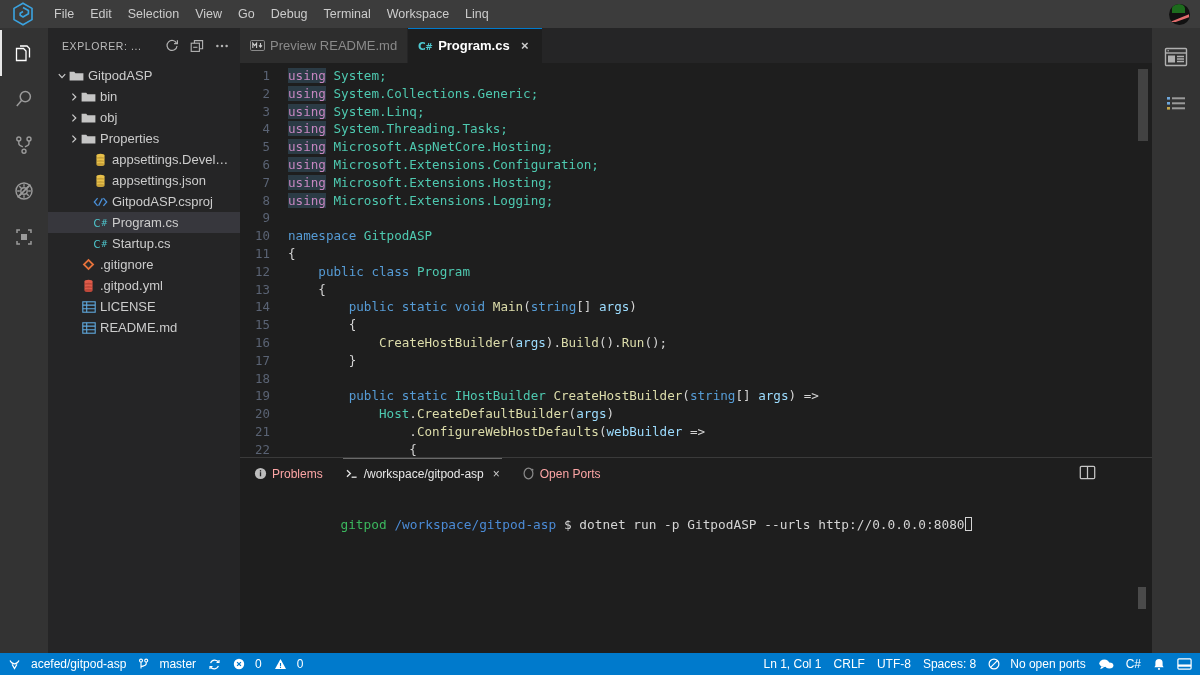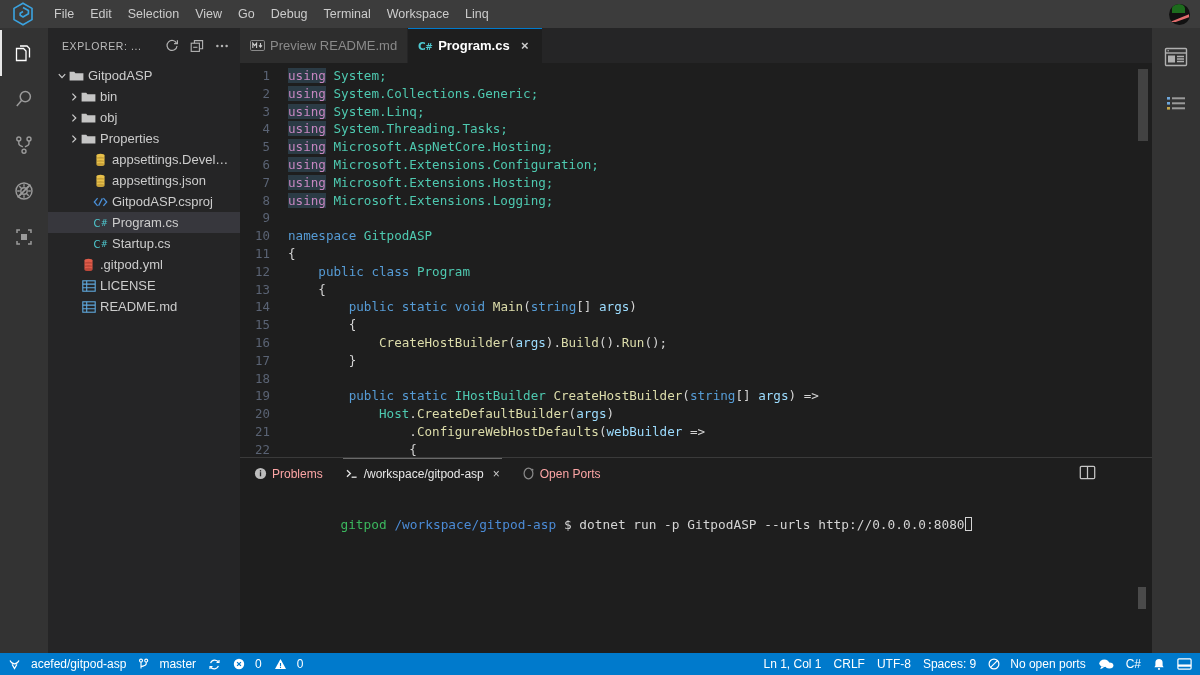--- a/index.html
+++ b/index.html
@@ -357,20 +357,30 @@
               <svg width="16" height="13" viewBox="0 0 16 13">
                 <text x="0.5" y="10.5" font-family="DejaVu Sans, sans-serif" font-size="10" fill="#4ec9d0">C</text>
                 <text x="7.8" y="10" font-family="DejaVu Sans, sans-serif" font-size="8.5" fill="#4ec9d0">#</text>
               </svg>
             </span>
             <span class="lbl">Startup.cs</span>
           </div>
           <div class="row ind1">
             <span class="twisty"></span>
             <span class="fic">
+              <svg width="13" height="13" viewBox="0 0 13 13">
+                <path d="M6.5 0.7 12.3 6.5 6.5 12.3 0.7 6.5z" fill="#e8733b"></path>
+                <path d="M6.5 3.2 9.8 6.5 6.5 9.8 3.2 6.5z" fill="#2b2b2b"></path>
+              </svg>
+            </span>
+            <span class="lbl">.gitignore</span>
+          </div>
+          <div class="row ind1">
+            <span class="twisty"></span>
+            <span class="fic">
               <svg width="13" height="14" viewBox="0 0 13 14">
                 <ellipse cx="6.5" cy="2.4" rx="4" ry="1.7" fill="#e05c4a"></ellipse>
                 <rect x="2.5" y="2.4" width="8" height="3" fill="#e05c4a"></rect>
                 <ellipse cx="6.5" cy="5.4" rx="4" ry="1.7" fill="#bd483a"></ellipse>
                 <rect x="2.5" y="5.6" width="8" height="3" fill="#e05c4a"></rect>
                 <ellipse cx="6.5" cy="8.6" rx="4" ry="1.7" fill="#bd483a"></ellipse>
                 <rect x="2.5" y="8.8" width="8" height="2.6" fill="#e05c4a"></rect>
                 <ellipse cx="6.5" cy="11.4" rx="4" ry="1.7" fill="#bd483a"></ellipse>
               </svg>
             </span>
@@ -551,21 +561,21 @@
             <rect x="5.95" y="8.9" width="1.1" height="1.1" fill="#007acc"></rect>
           </svg>
         </span>
         <span>0</span>
       </div>
     </div>
     <div class="sright">
       <div class="sitem">Ln 1, Col 1</div>
       <div class="sitem">CRLF</div>
       <div class="sitem">UTF-8</div>
-      <div class="sitem">Spaces: 9</div>
+      <div class="sitem">Spaces: 8</div>
       <div class="sitem">
         <span>
           <svg width="12" height="12" viewBox="0 0 12 12" fill="none" stroke="#ffffff" stroke-width="1.2">
             <circle cx="6" cy="6" r="4.9"></circle>
               <path d="M2.6 9.4 9.4 2.6"></path>
           </svg>
         </span>
         <span>No open ports</span>
       </div>
       <div class="sitem">

